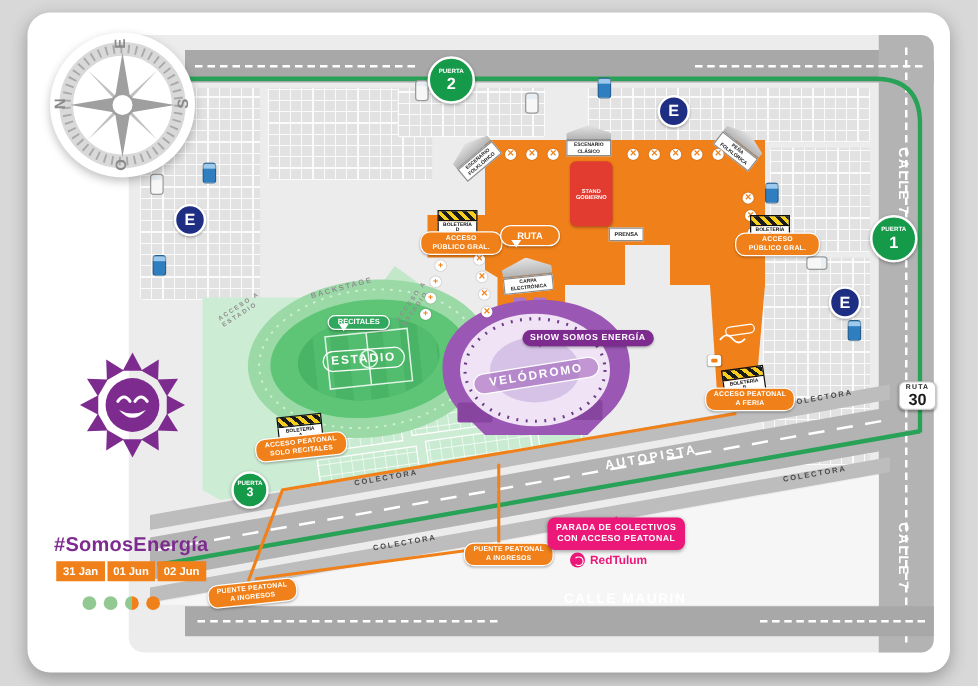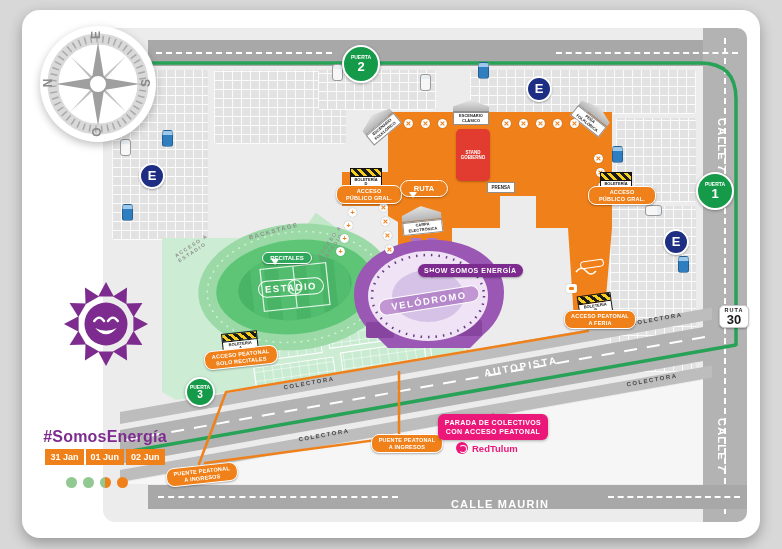--- a/index.html
+++ b/index.html
@@ -159,21 +159,21 @@
       <ellipse cx="428" cy="296" rx="56" ry="41" fill="none" stroke="#6b3a88" stroke-width="2.5" stroke-dasharray="1.5,6"></ellipse>
       <ellipse cx="428" cy="296" rx="36" ry="26" fill="#d6c2e6"></ellipse>
     </g>
     <path d="M576,272 q5,-7 10,-1 q5,6 10,0" stroke="#ffffff" fill="none" stroke-width="1.5"></path>
     <path d="M148,63 H700 Q736,63 736,99 V346" fill="none" stroke="#27a257" stroke-width="3.5"></path>
     <line x1="126" y1="452" x2="736" y2="345" stroke="#27a257" stroke-width="3.5"></line>
     <path d="M199,464 L226,392 L588,331" fill="none" stroke="#f08019" stroke-width="2.5" stroke-linecap="round"></path>
     <path d="M205,463 L399,437 L399,372" fill="none" stroke="#f08019" stroke-width="2.5" stroke-linecap="round"></path>
   </svg>
 
-  <div class="abs roadtxt" style="left:400px;top:498px;width:200px">CALLE MAURIN</div>
+  <div class="abs roadtxt" style="left:400px;top:473px;width:200px">CALLE MAURIN</div>
   <div class="abs vtxt" style="left:716px;top:118px">CALLE 7</div>
   <div class="abs vtxt" style="left:716px;top:418px">CALLE 7</div>
   <div class="abs colectora" style="left:277px;top:380px">COLECTORA</div>
   <div class="abs colectora" style="left:292px;top:432px">COLECTORA</div>
   <div class="abs colectora" style="left:625px;top:316px">COLECTORA</div>
   <div class="abs colectora" style="left:620px;top:377px">COLECTORA</div>
   <div class="abs autopista" style="left:476px;top:361px">AUTOPISTA</div>
   <div class="abs graytxt" style="left:248px;top:228px;font-size:6px;transform:rotate(-15deg)">BACKSTAGE</div>
   <div class="abs graytxt" style="left:172px;top:236px;font-size:5px;width:60px;transform:rotate(-33deg)">ACCESO A ESTADIO</div>
   <div class="abs graytxt" style="left:308px;top:228px;font-size:5px;width:60px;transform:rotate(-55deg)">ACCESO A ESTADIO</div>

